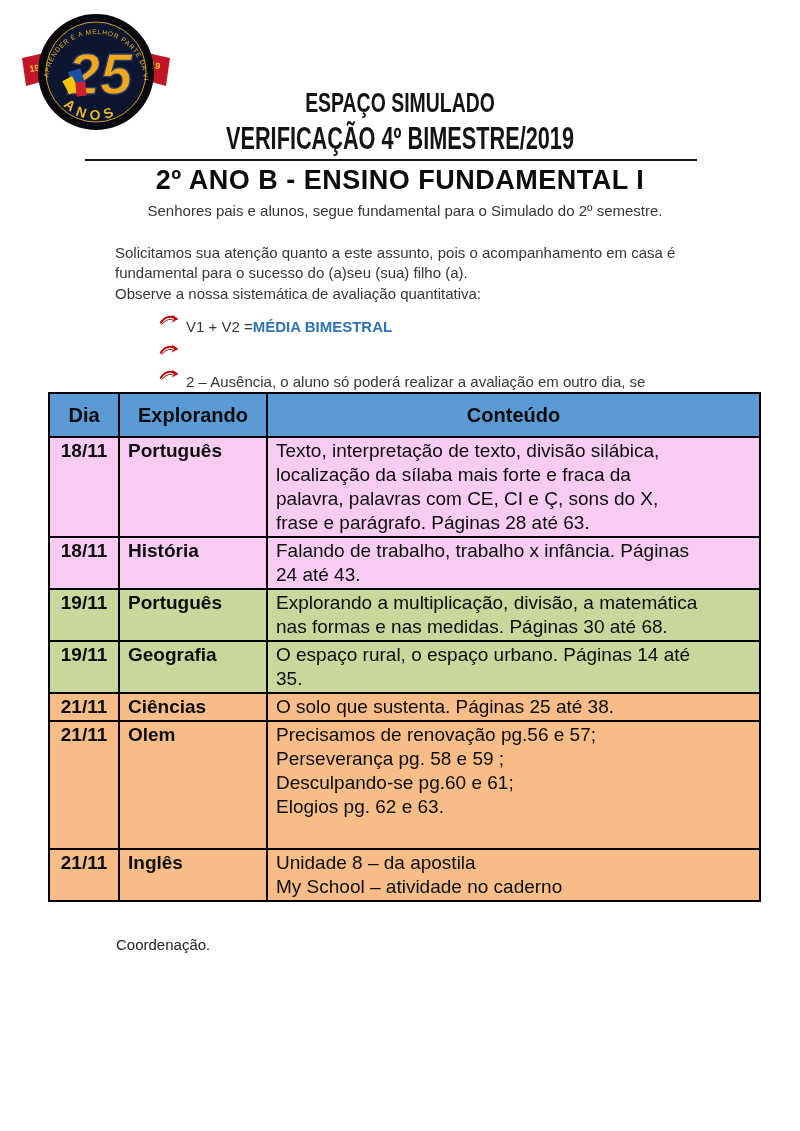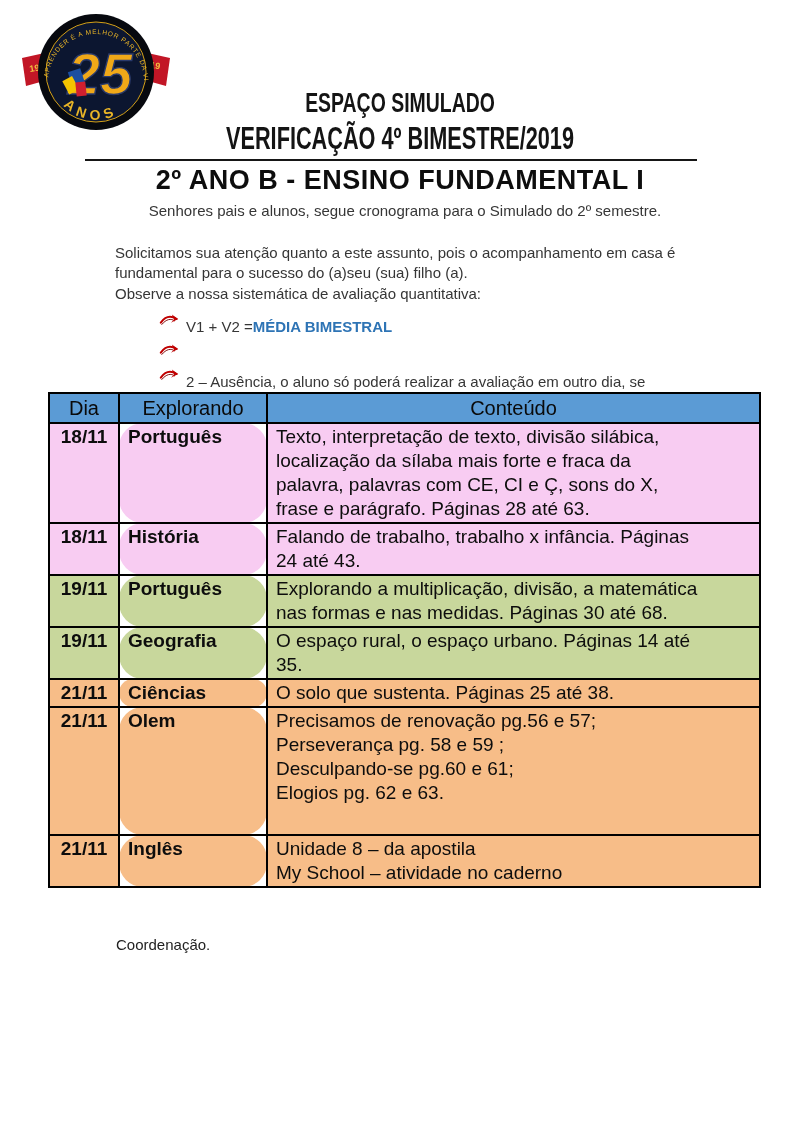--- a/index.html
+++ b/index.html
@@ -27,26 +27,26 @@
   .bullets{list-style:none;margin:3px 0 0 0;padding:0 0 0 44px;}
   .bullets li{display:flex;align-items:flex-start;margin:1px 0;}
   .arr{flex:0 0 27px;padding-top:3px;}
   .btxt{white-space:pre-line;margin-top:9px;}
   .hl{color:var(--hl);font-weight:700;}
 
   
   table.sched{position:absolute;top:392px;left:48px;width:711px;
         border-collapse:collapse;table-layout:fixed;}
   .sched th,.sched td{border:2px solid #000;}
-  .sched th{background:var(--header-bg);color:#0a0a0a;font-size:20px;font-weight:400;
-        padding:2px 4px;height:24px;}
+  .sched th{background:var(--header-bg);color:#0a0a0a;font-size:20px;font-weight:700;
+        padding:9px 4px;height:24px;}
   .sched td{vertical-align:top;font-size:19px;line-height:24px;padding:1px 8px;
         white-space:pre-line;color:#0d0d0d;}
   .sched td.dia{font-weight:700;text-align:center;padding:1px 2px;}
-  .sched td.comp{font-weight:700;border-radius:24px;}
+  .sched td.comp{font-weight:700;}
   tr.pink{background:var(--pink);}
   tr.green{background:var(--green);}
   tr.orange{background:var(--orange);}
   tr.tall td{height:124px;}
 
   .footer{position:absolute;top:936px;left:116px;margin:0;font-size:15px;color:#222;}
 </style>
 </head>
 <body>
 
@@ -74,21 +74,21 @@
       <textPath href="#arcB" startOffset="10%">ANOS</textPath>
     </text>
   </svg>
 
   <div class="title1">ESPAÇO SIMULADO</div>
   <div class="title2">VERIFICAÇÃO 4º BIMESTRE/2019</div>
   <div class="rule"></div>
   <div class="grade">2º ANO B - ENSINO FUNDAMENTAL I</div>
 
   <div class="intro">
-    <p class="greet">Senhores pais e alunos, segue cronograma para o Simulado do 2º semestre.</p>
+    <p class="greet">Senhores pais e alunos, segue fundamental para o Simulado do 2º semestre.</p>
     <p class="para">Solicitamos sua atenção quanto a este assunto, pois o acompanhamento em casa é
 fundamental para o sucesso do (a)seu (sua)  filho (a).
 Observe a nossa sistemática de avaliação quantitativa:</p>
     <ul class="bullets">
       <li>
         <span class="arr">
           <svg width="22" height="14" viewBox="0 0 24 14">
             <path d="M2 11 C 7 4, 13 3, 19 7" fill="none" stroke="#c00000" stroke-width="2.2" stroke-linecap="round"></path>
             <path d="M3 13 C 8 7, 13 6, 17 9" fill="none" stroke="#7a0000" stroke-width="1" stroke-linecap="round"></path>
             <path d="M21 7 L14 2 L16.5 7.5 L13 11 Z" fill="#c00000"></path>

